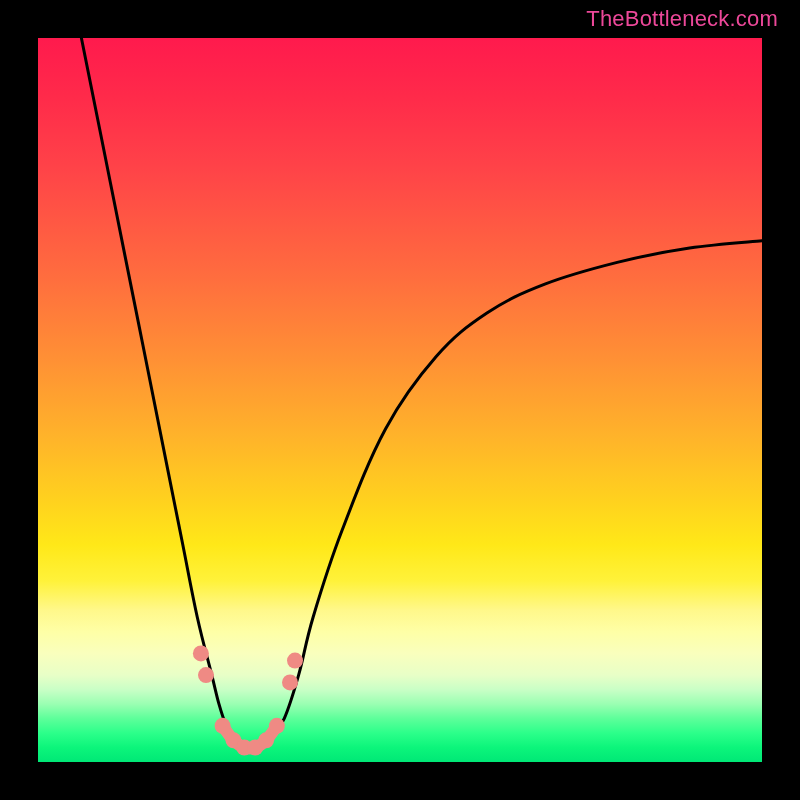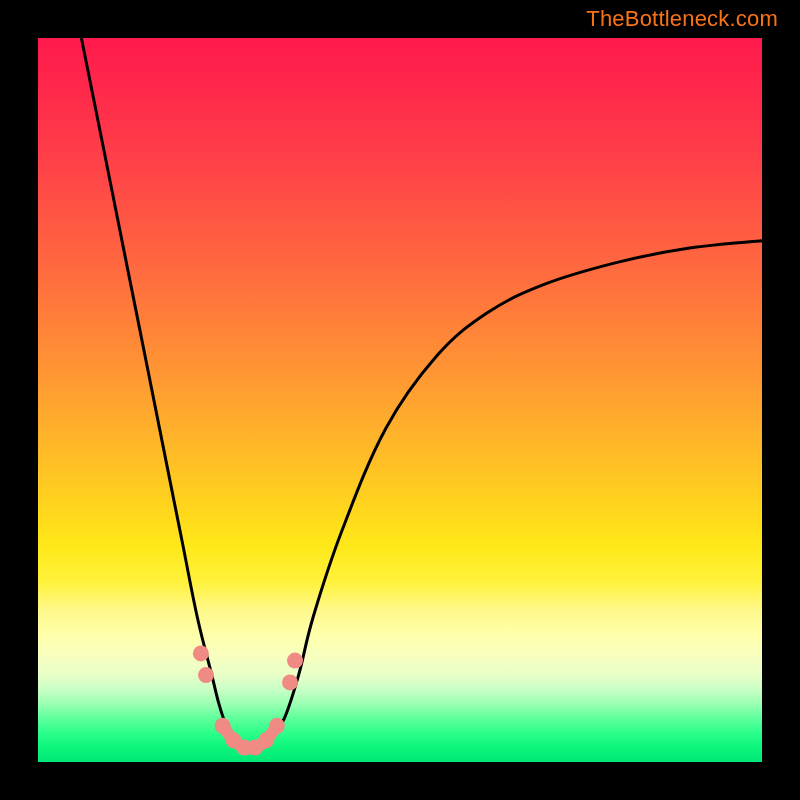--- a/index.html
+++ b/index.html
@@ -44,21 +44,21 @@
         #5dff9a 94%,
         #2cff8a 96%,
         #0cf57b 98%,
         #00e876 100%
       );
   }
   .watermark {
     position: absolute;
     top: 6px;
     right: 22px;
-    color: #f97316;
+    color: #ec4899;
     font-size: 22px;
     letter-spacing: 0.2px;
     font-weight: 400;
   }
   svg.overlay {
     position: absolute;
     left: 0; top: 0;
     width: 724px; height: 724px;
     overflow: visible;
   }

